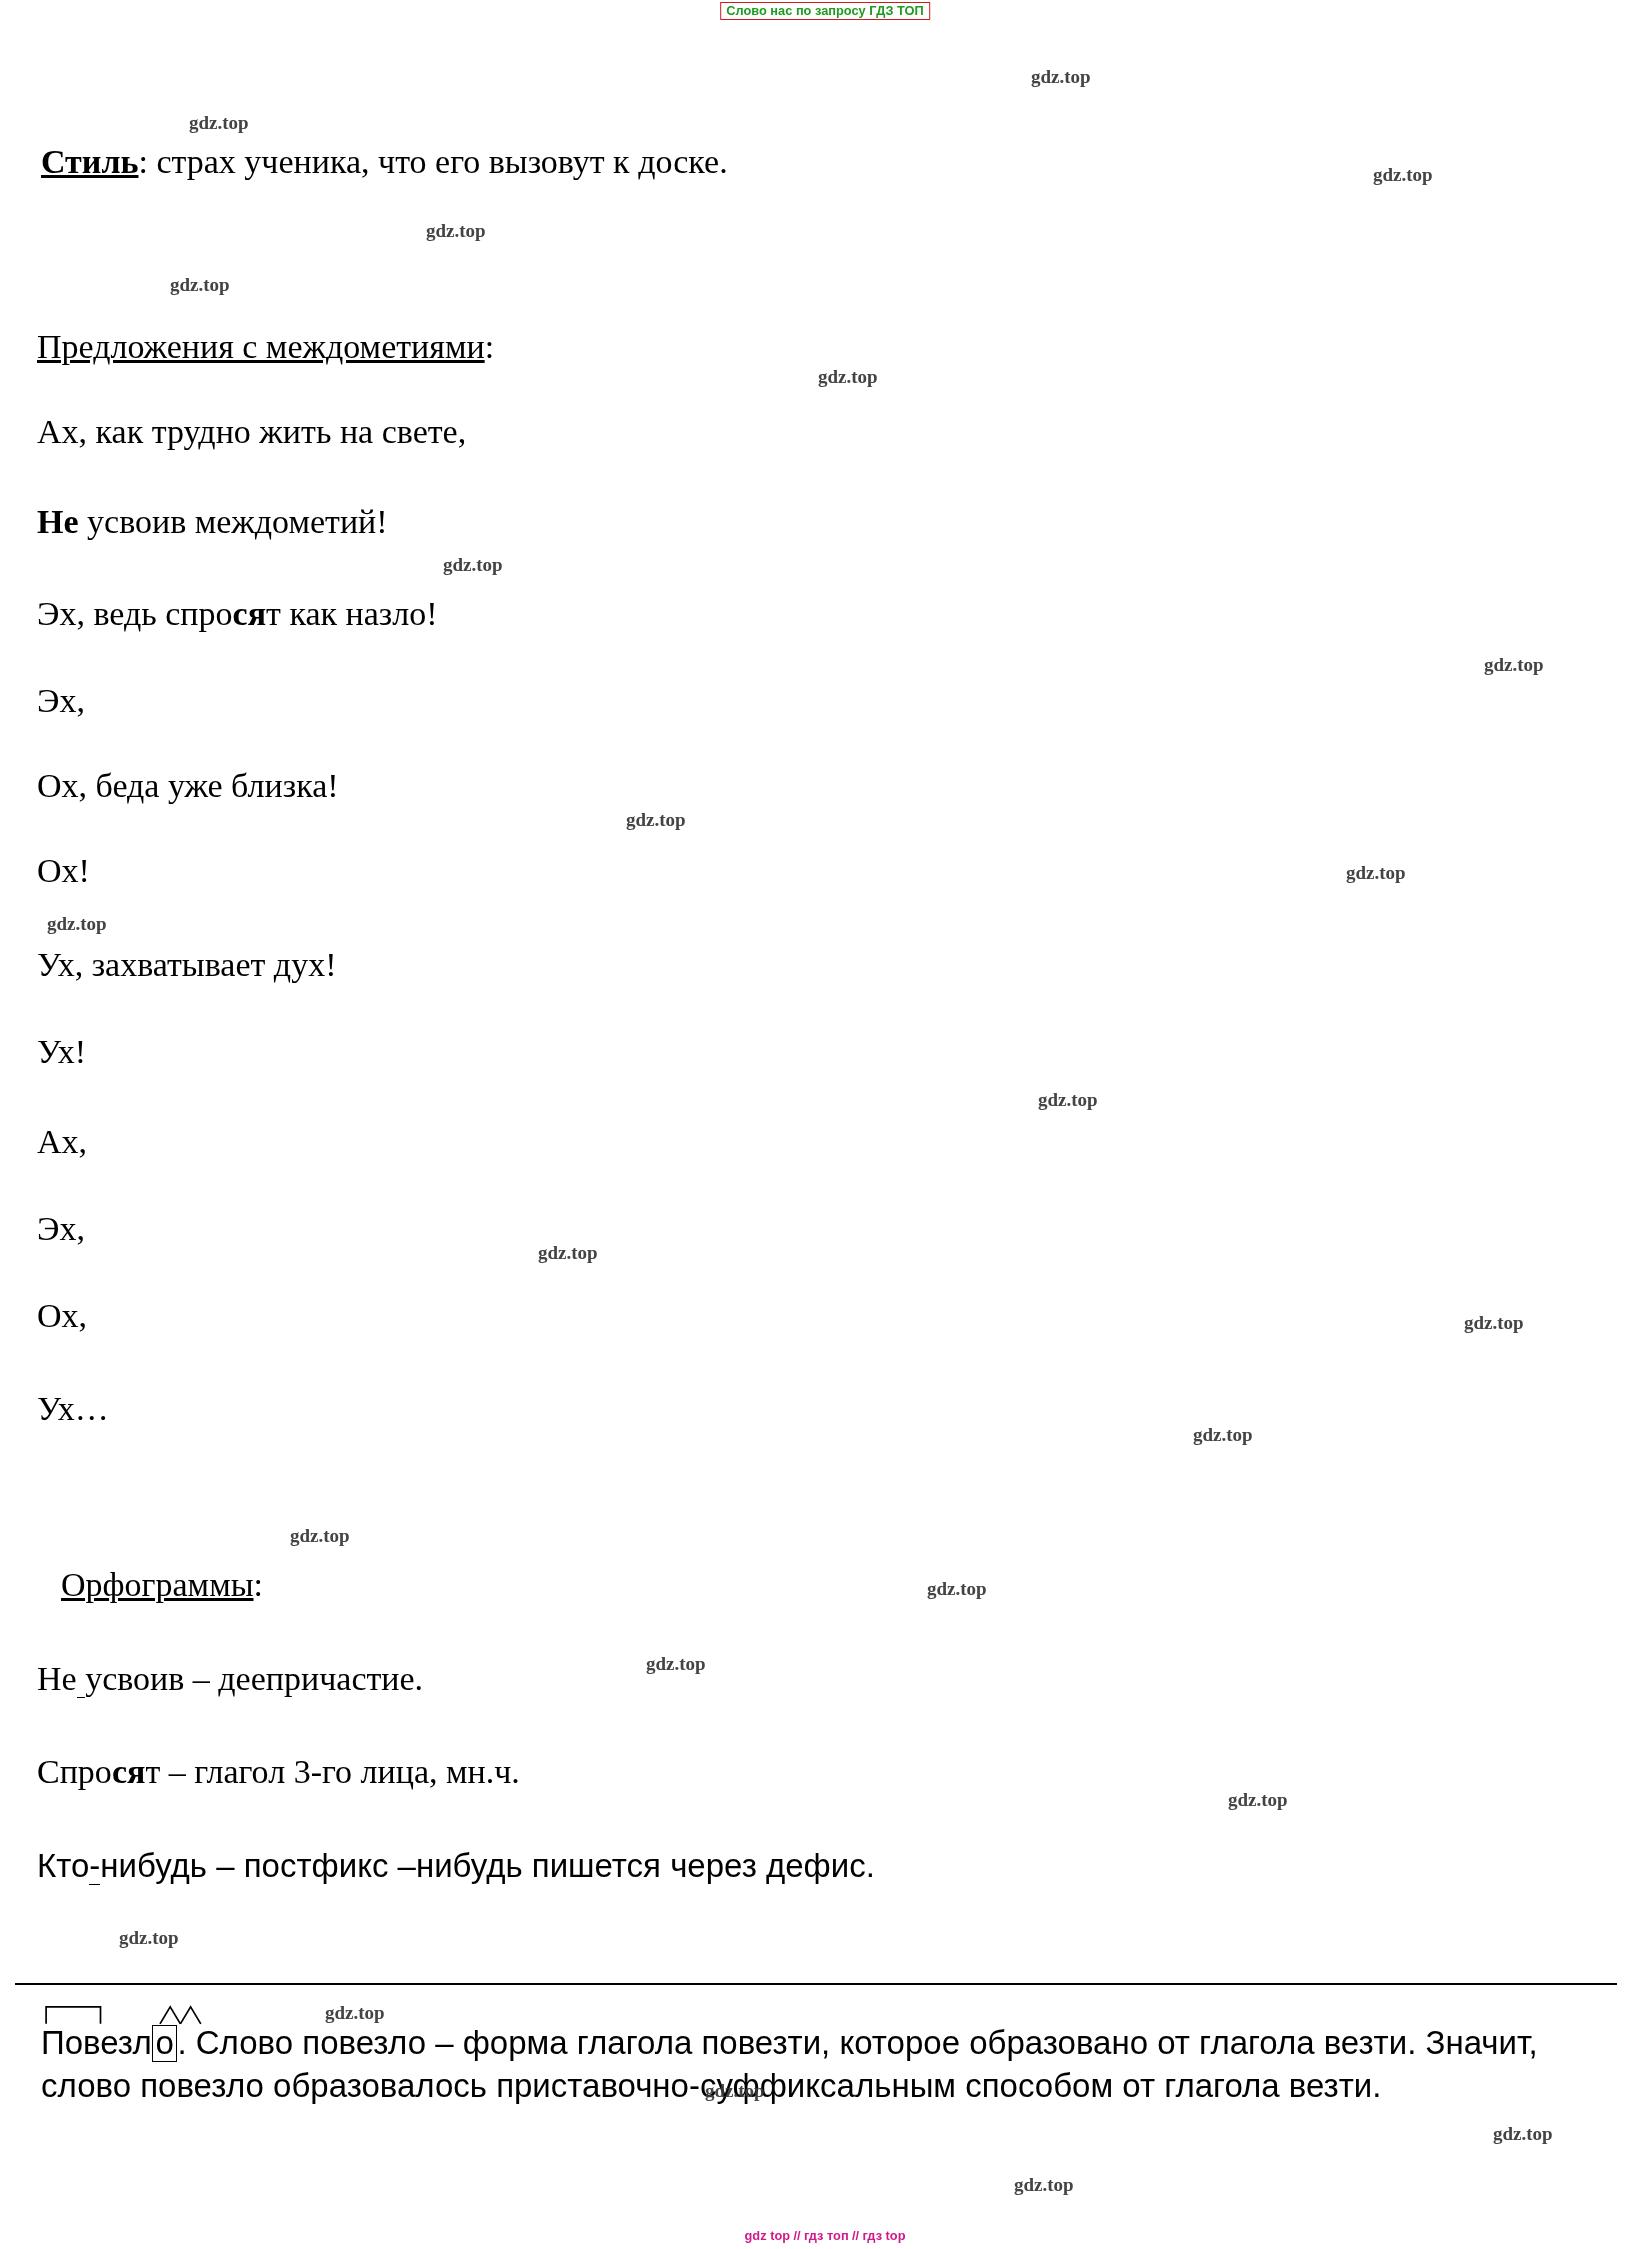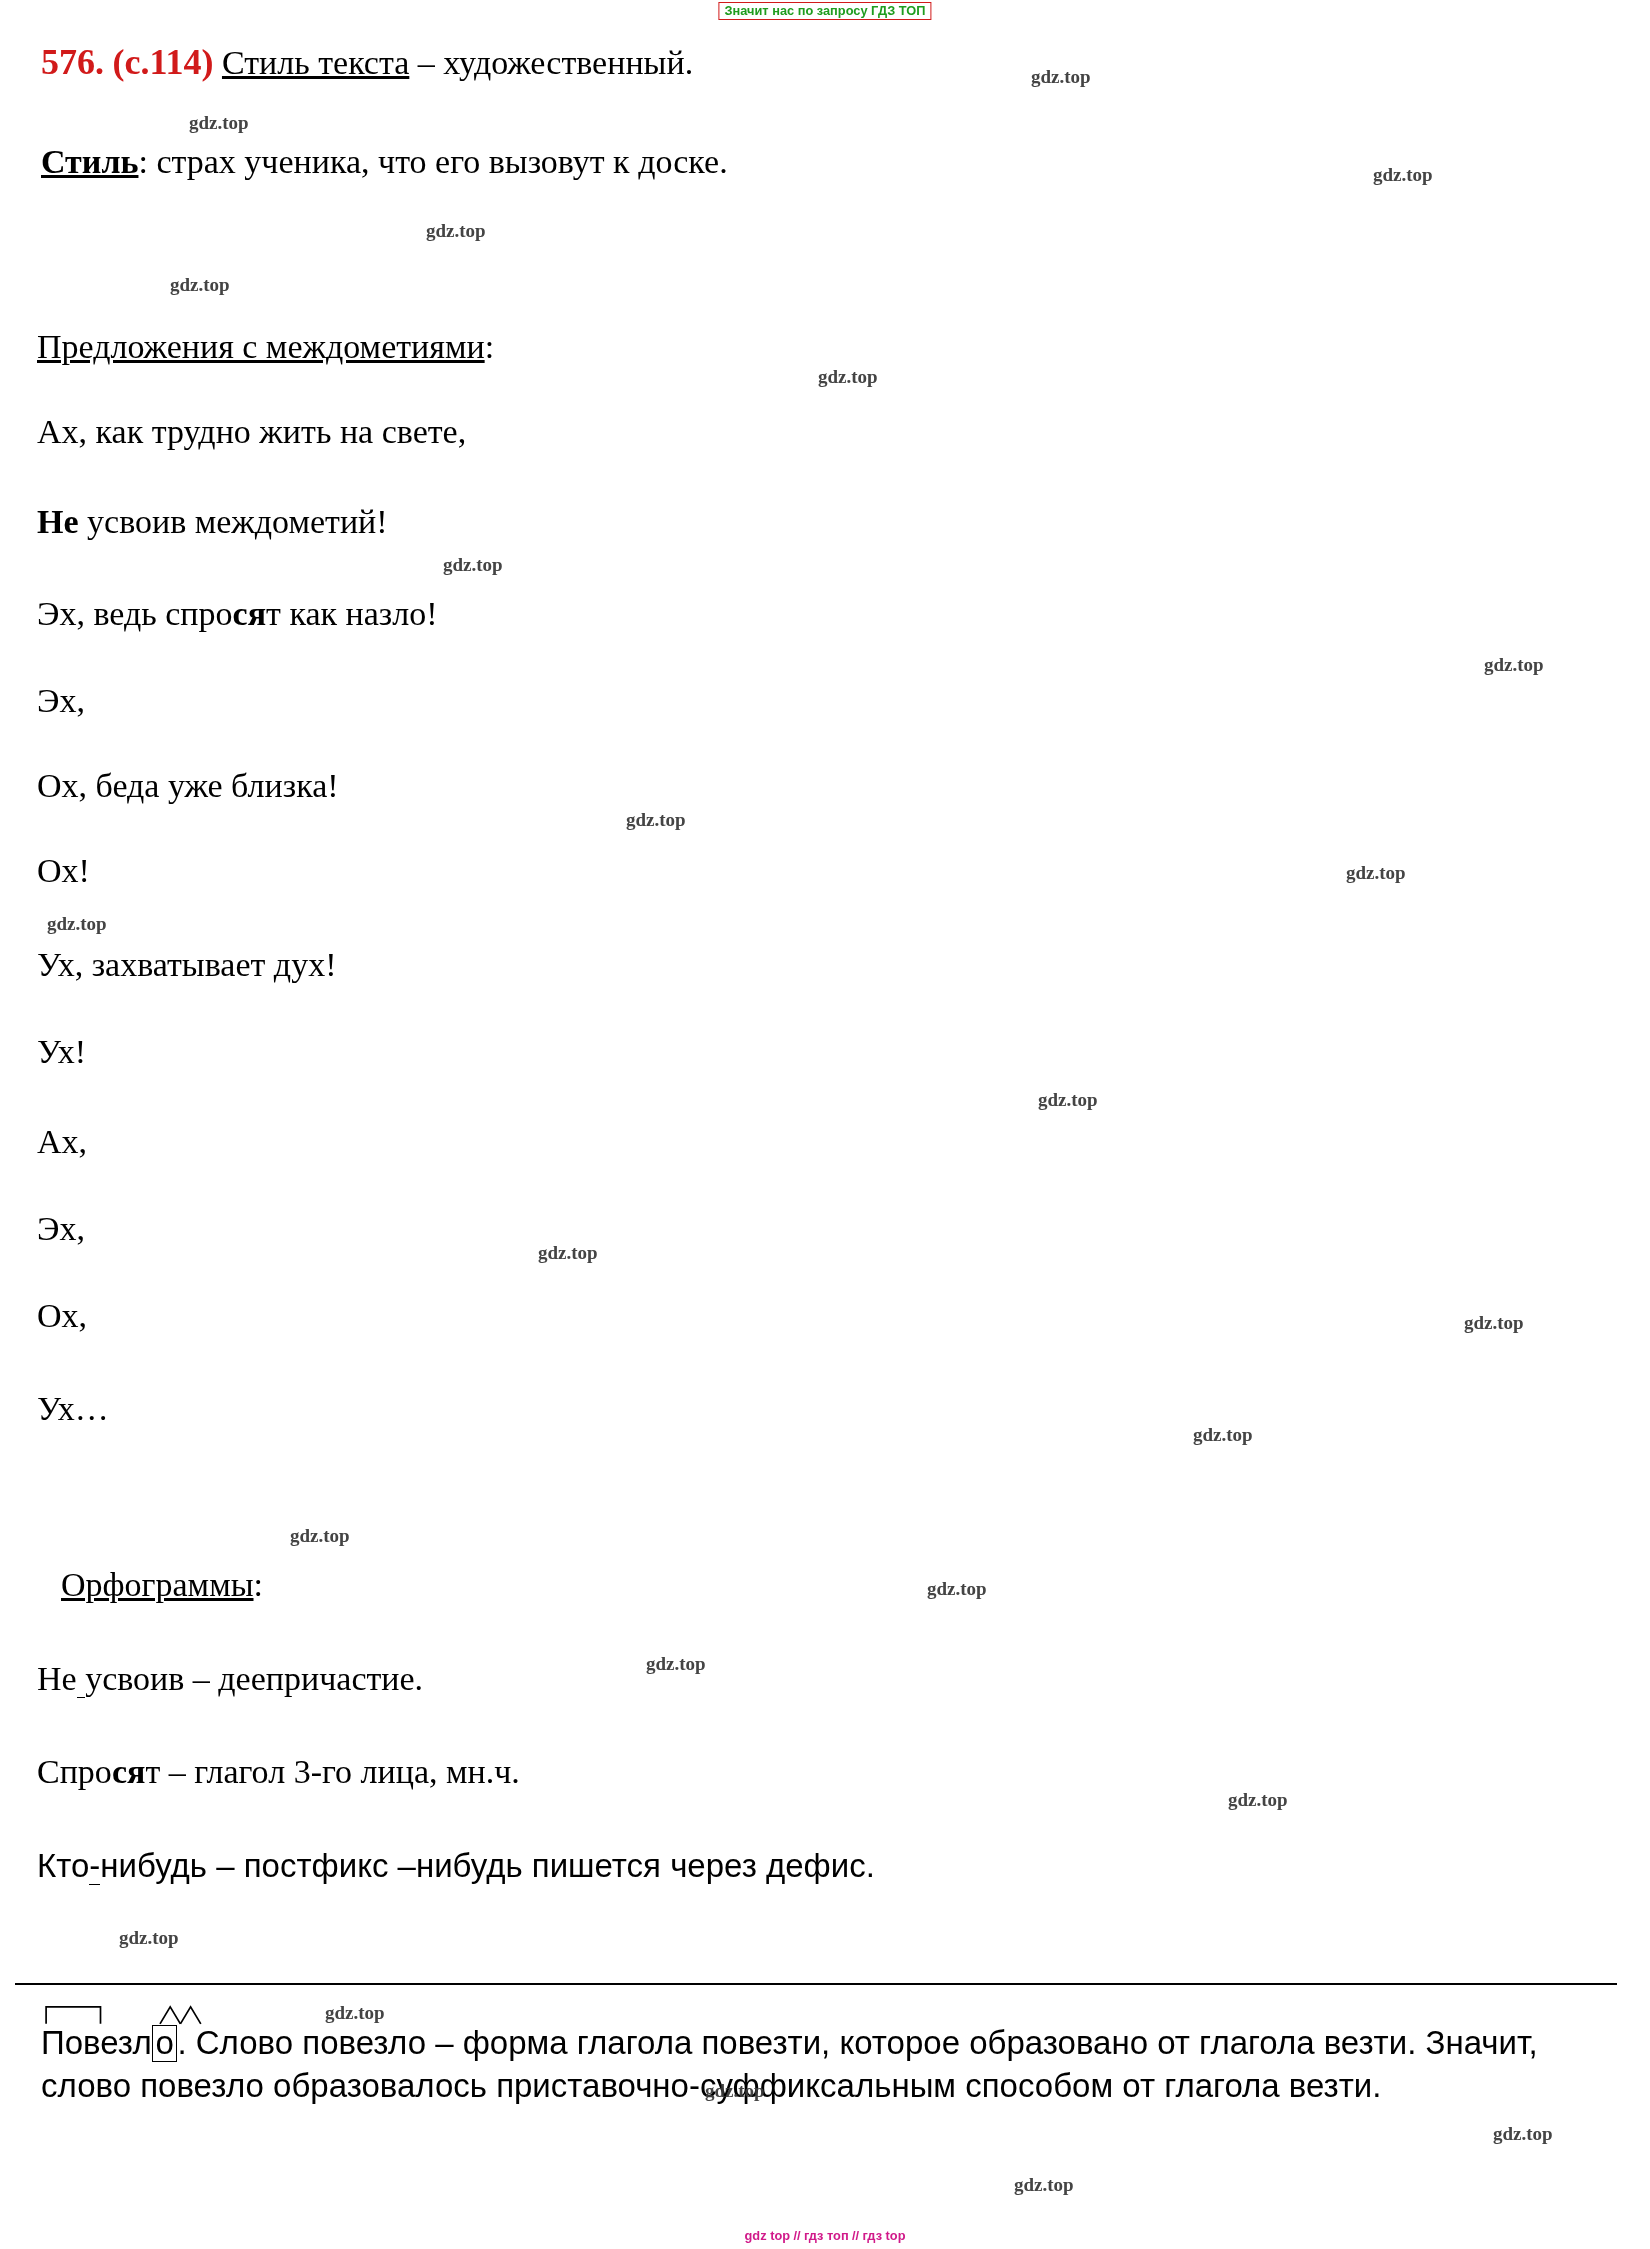--- a/index.html
+++ b/index.html
@@ -98,27 +98,22 @@
     width: 1602px;
     height: 1.7px;
     background: #000;
   }
 </style>
 </head>
 <body>
 
 <div class="page">
 
-  <div class="top-banner">Значит нас по запросу ГДЗ ТОП</div>
+  <div class="top-banner">Слово нас по запросу ГДЗ ТОП</div>
 
-  <div class="blk" style="left:41px; top:41px;">
-    <span class="num">576.</span>
-    <span class="num">(с.114)</span>
-    <span class="u">Стиль текста</span><span> – художественный.</span>
-  </div>
 
   <div class="blk" style="left:41px; top:143px;">
     <span class="u b">Стиль</span><span>: страх ученика, что его вызовут к доске.</span>
   </div>
 
   <div class="blk" style="left:37px; top:328px;">
     <span class="u">Предложения с междометиями</span><span>:</span>
   </div>
 
   <div class="blk" style="left:37px; top:413px;">Ах, как трудно жить на свете,</div>

